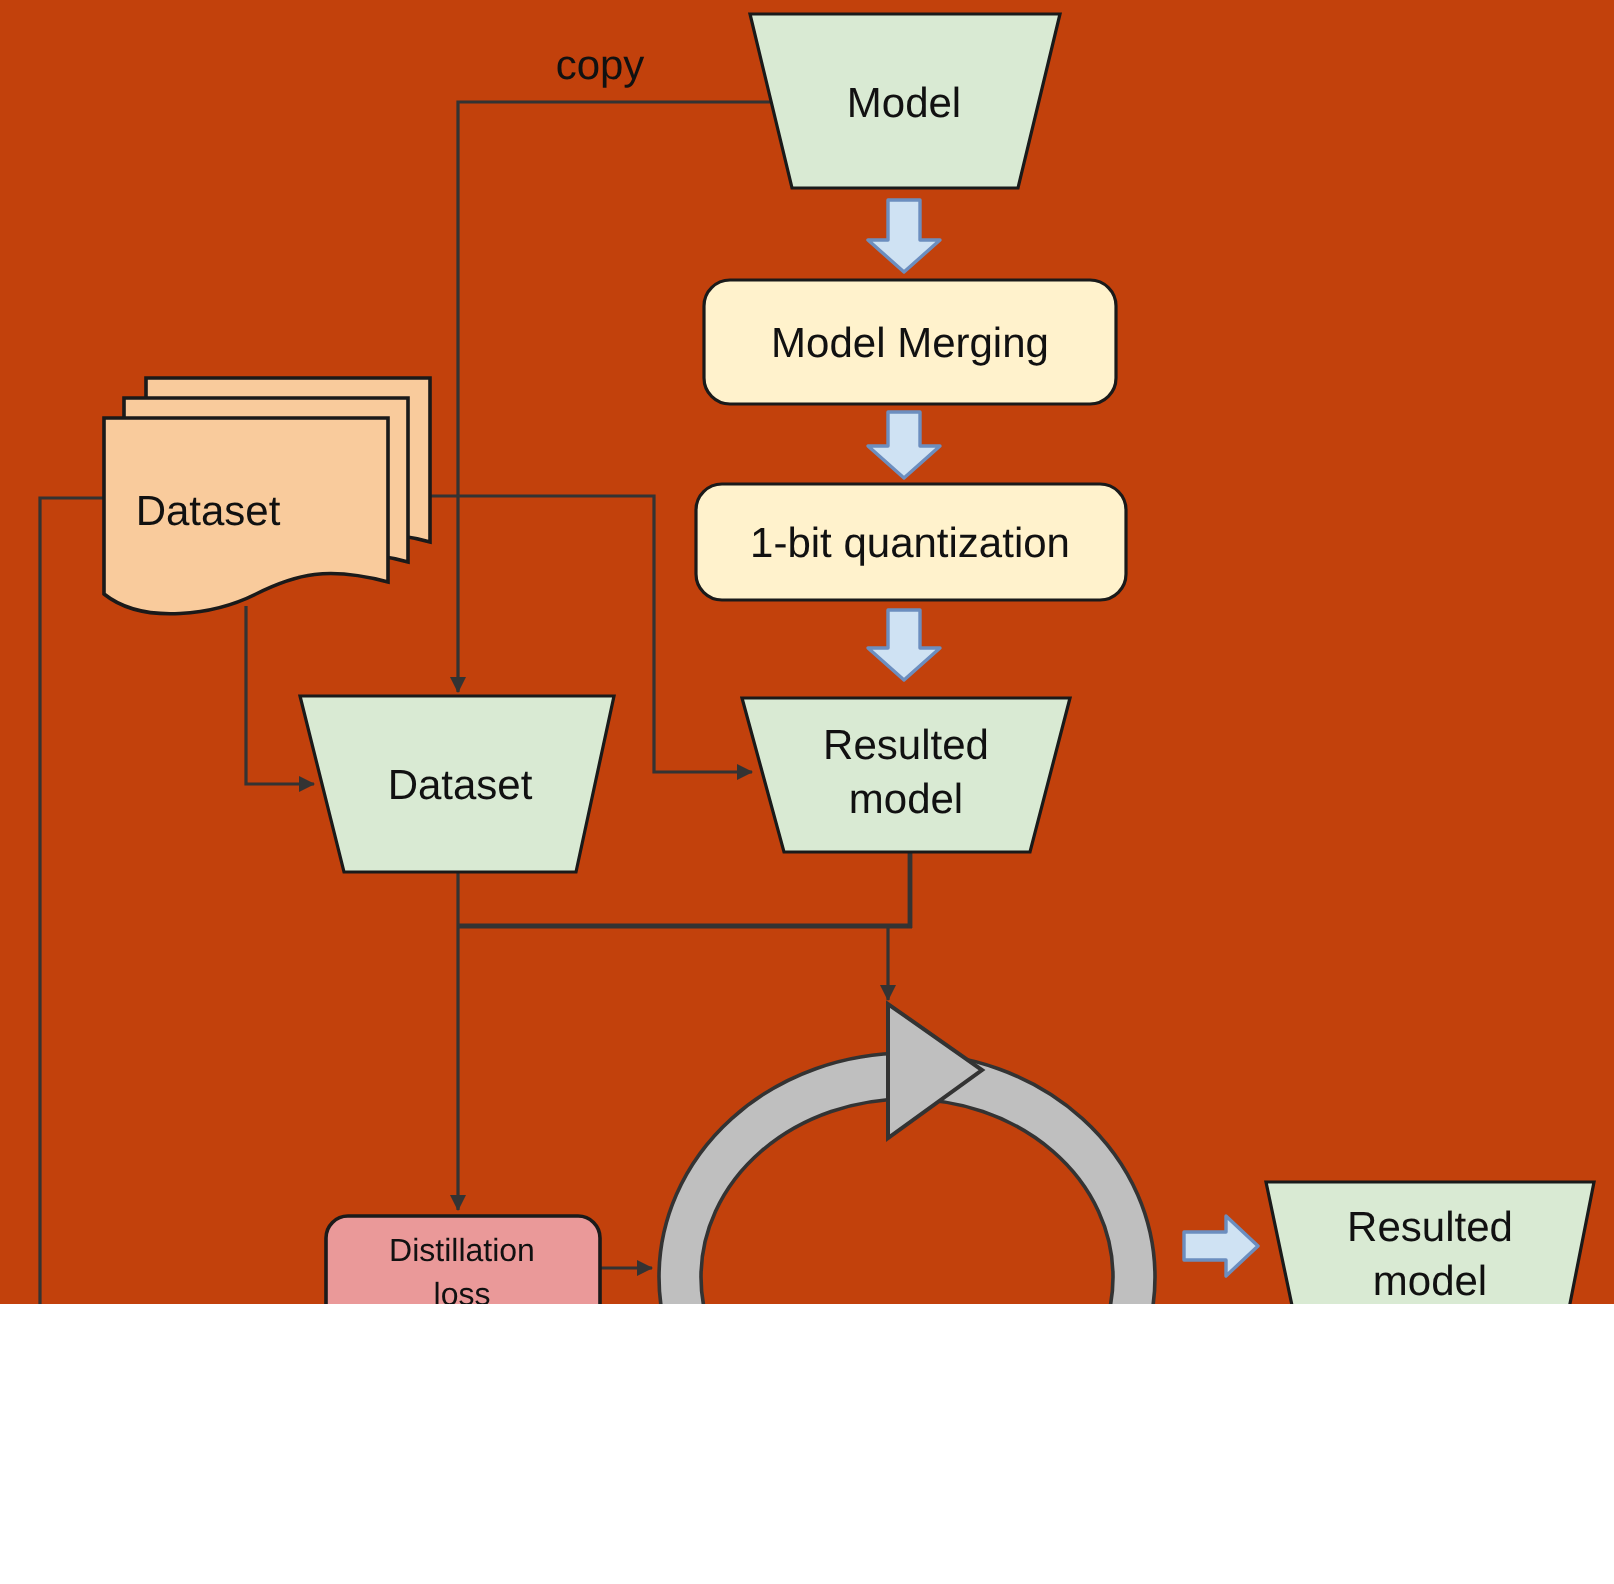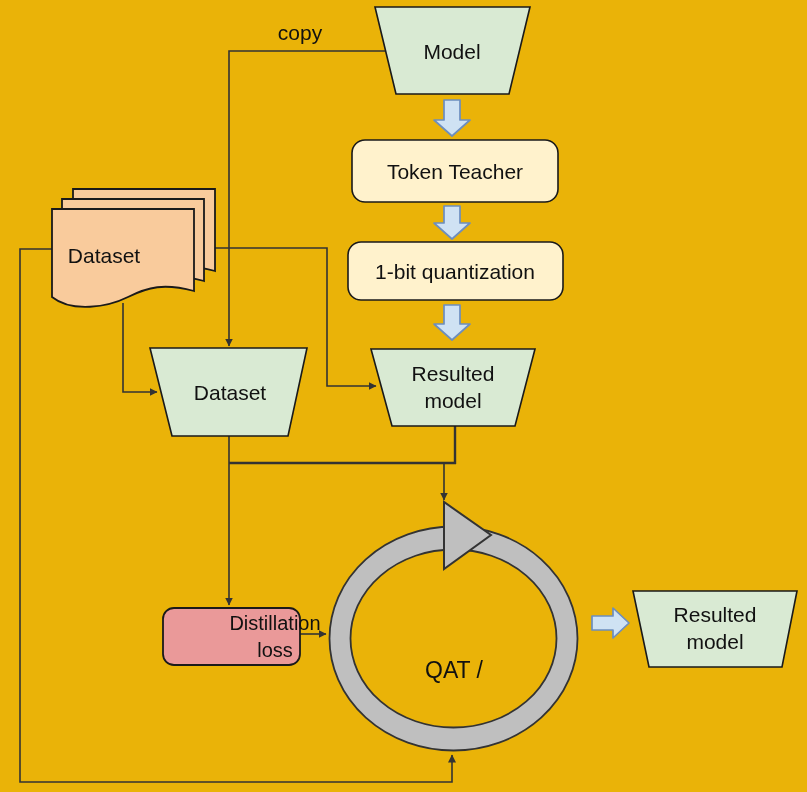--- a/index.html
+++ b/index.html
@@ -1,35 +1,35 @@
 <!DOCTYPE html>
 <html><head>
 <meta charset="utf-8">
 <style>
   html, body { margin: 0; padding: 0; background: #ffffff; }
   #canvas {
     position: relative;
     width: 807px;
-    height: 792px;
-    background: #eab308;
+    height: 652px;
+    background: #c2410c;
     font-family: "Liberation Sans", "DejaVu Sans", sans-serif;
     overflow: hidden;
   }
   #shapes { position: absolute; left: 0; top: 0; }
   .lbl {
     position: absolute;
     transform: translate(-50%, -50%);
     color: #111111;
     font-size: 21px;
     line-height: 1.3;
     text-align: center;
     white-space: nowrap;
   }
   .lbl span { display: block; }
-  .lbl-small { font-size: 20px; line-height: 1.35; margin-left: 44px; }
+  .lbl-small { font-size: 16px; line-height: 1.35; }
   .lbl-qat { font-size: 23px; line-height: 1.25; }
 </style>
 </head>
 <body>
 
 <div id="canvas">
 
   <svg id="shapes" width="807" height="792" viewBox="0 0 807 792">
     <defs>
       <marker id="arrow" markerWidth="10" markerHeight="9" refX="7.5" refY="4" orient="auto" markerUnits="userSpaceOnUse">
@@ -78,21 +78,21 @@
       <path d="M444,206 H460 V223 H470 L452,239 L434,223 H444 Z"></path>
       <path d="M444,305 H460 V324 H470 L452,340 L434,324 H444 Z"></path>
       <path d="M592,616 H613 V608 L629,623 L613,638 V630 H592 Z"></path>
     </g>
   </svg>
 
   <div class="lbl" style="left:300px; top:33px;">copy</div>
 
   <div class="lbl" style="left:452px; top:52px;">Model</div>
 
-  <div class="lbl" style="left:455px; top:172px;">Token Teacher</div>
+  <div class="lbl" style="left:455px; top:172px;">Model Merging</div>
 
   <div class="lbl" style="left:455px; top:272px;">1-bit quantization</div>
 
   <div class="lbl" style="left:104px; top:256px;">Dataset</div>
 
   <div class="lbl" style="left:230px; top:393px;">Dataset</div>
 
   <div class="lbl" style="left:453px; top:387px;">
     <span>Resulted</span>
     <span>model</span>

